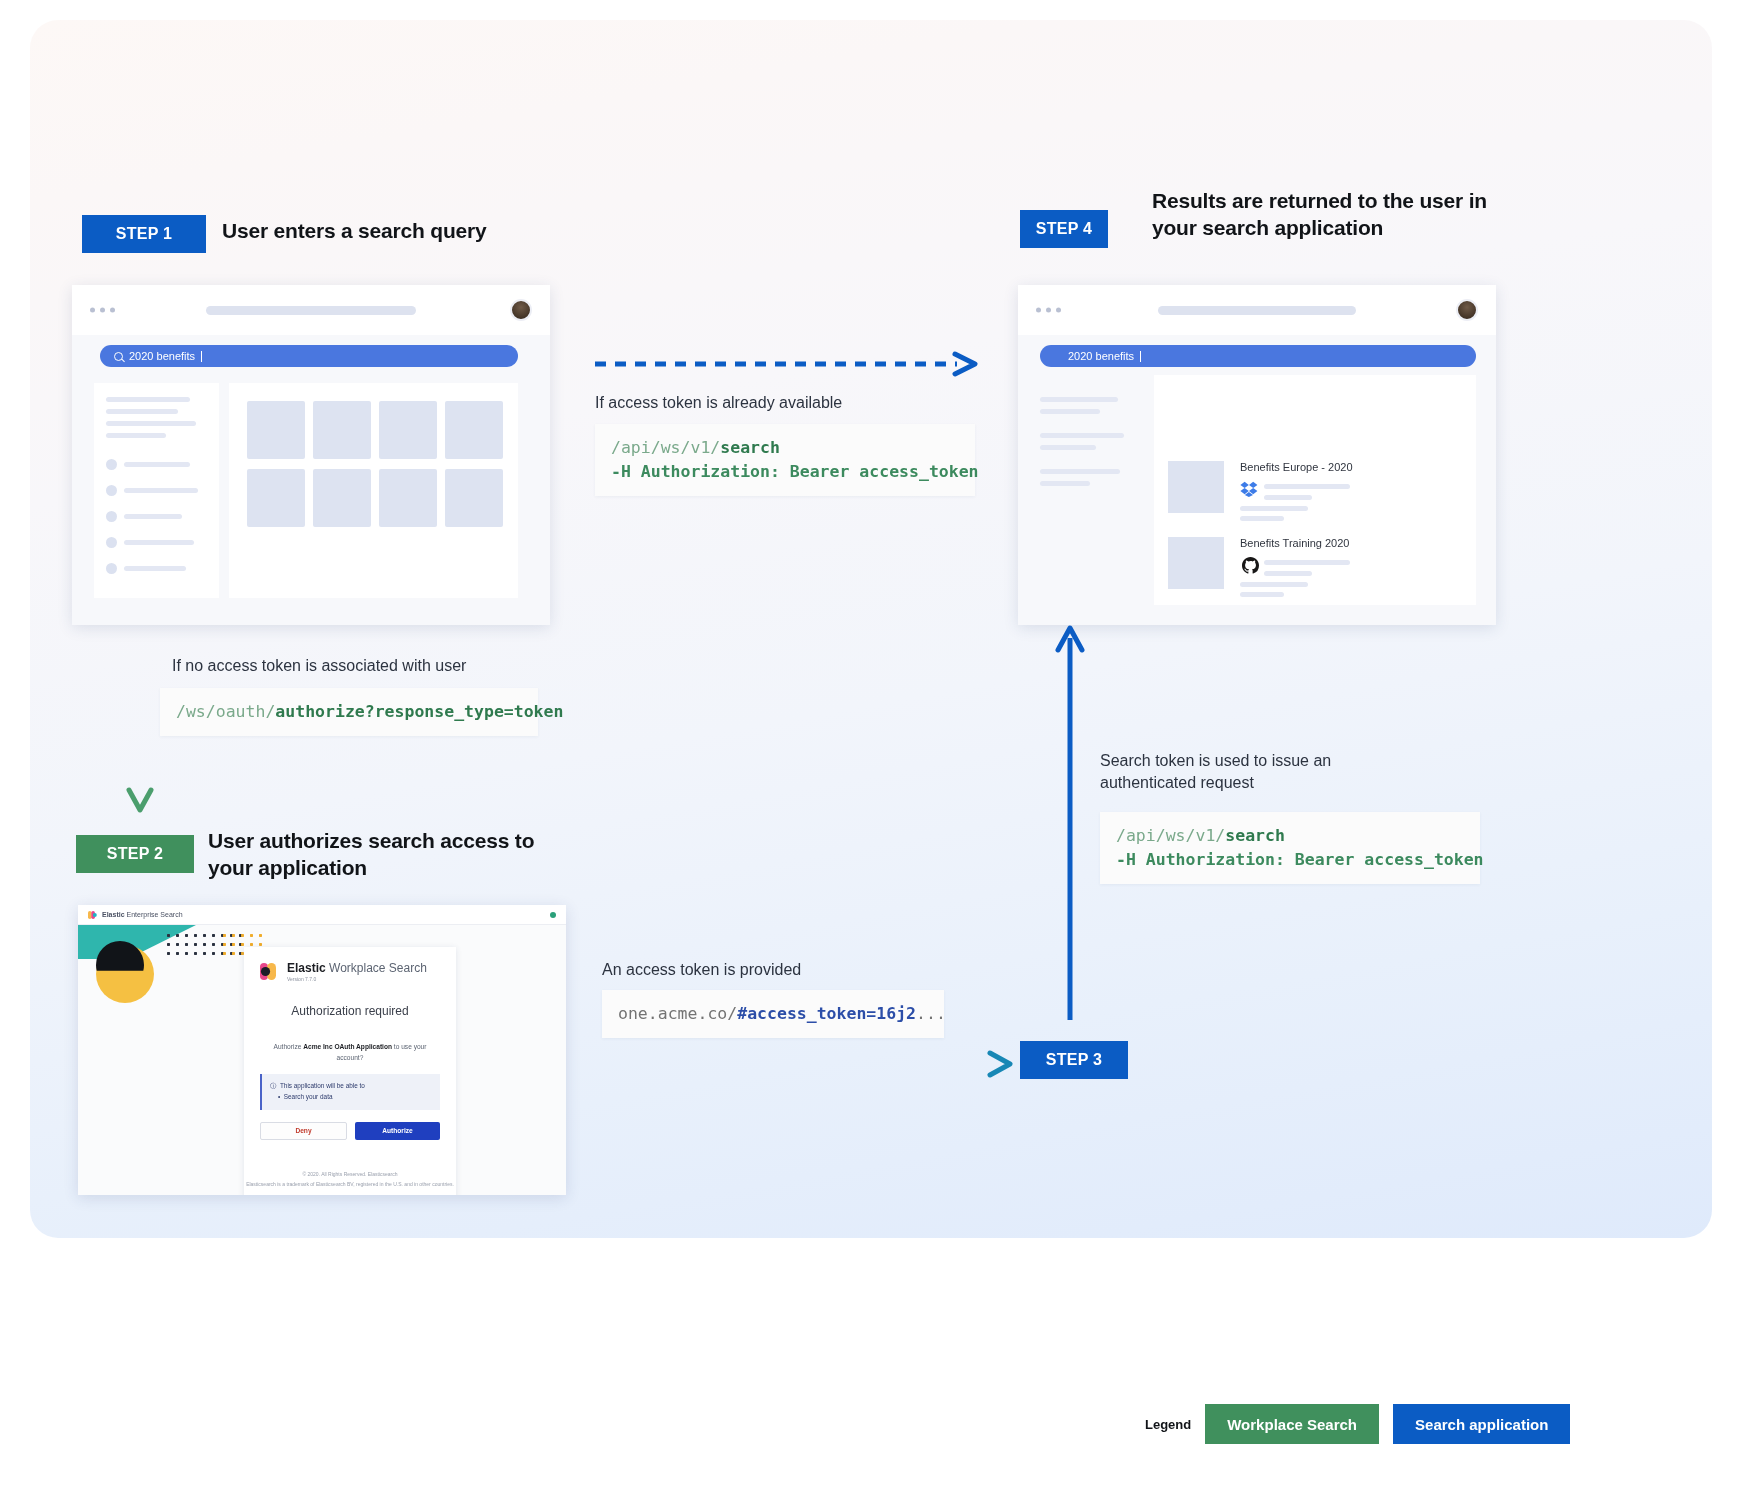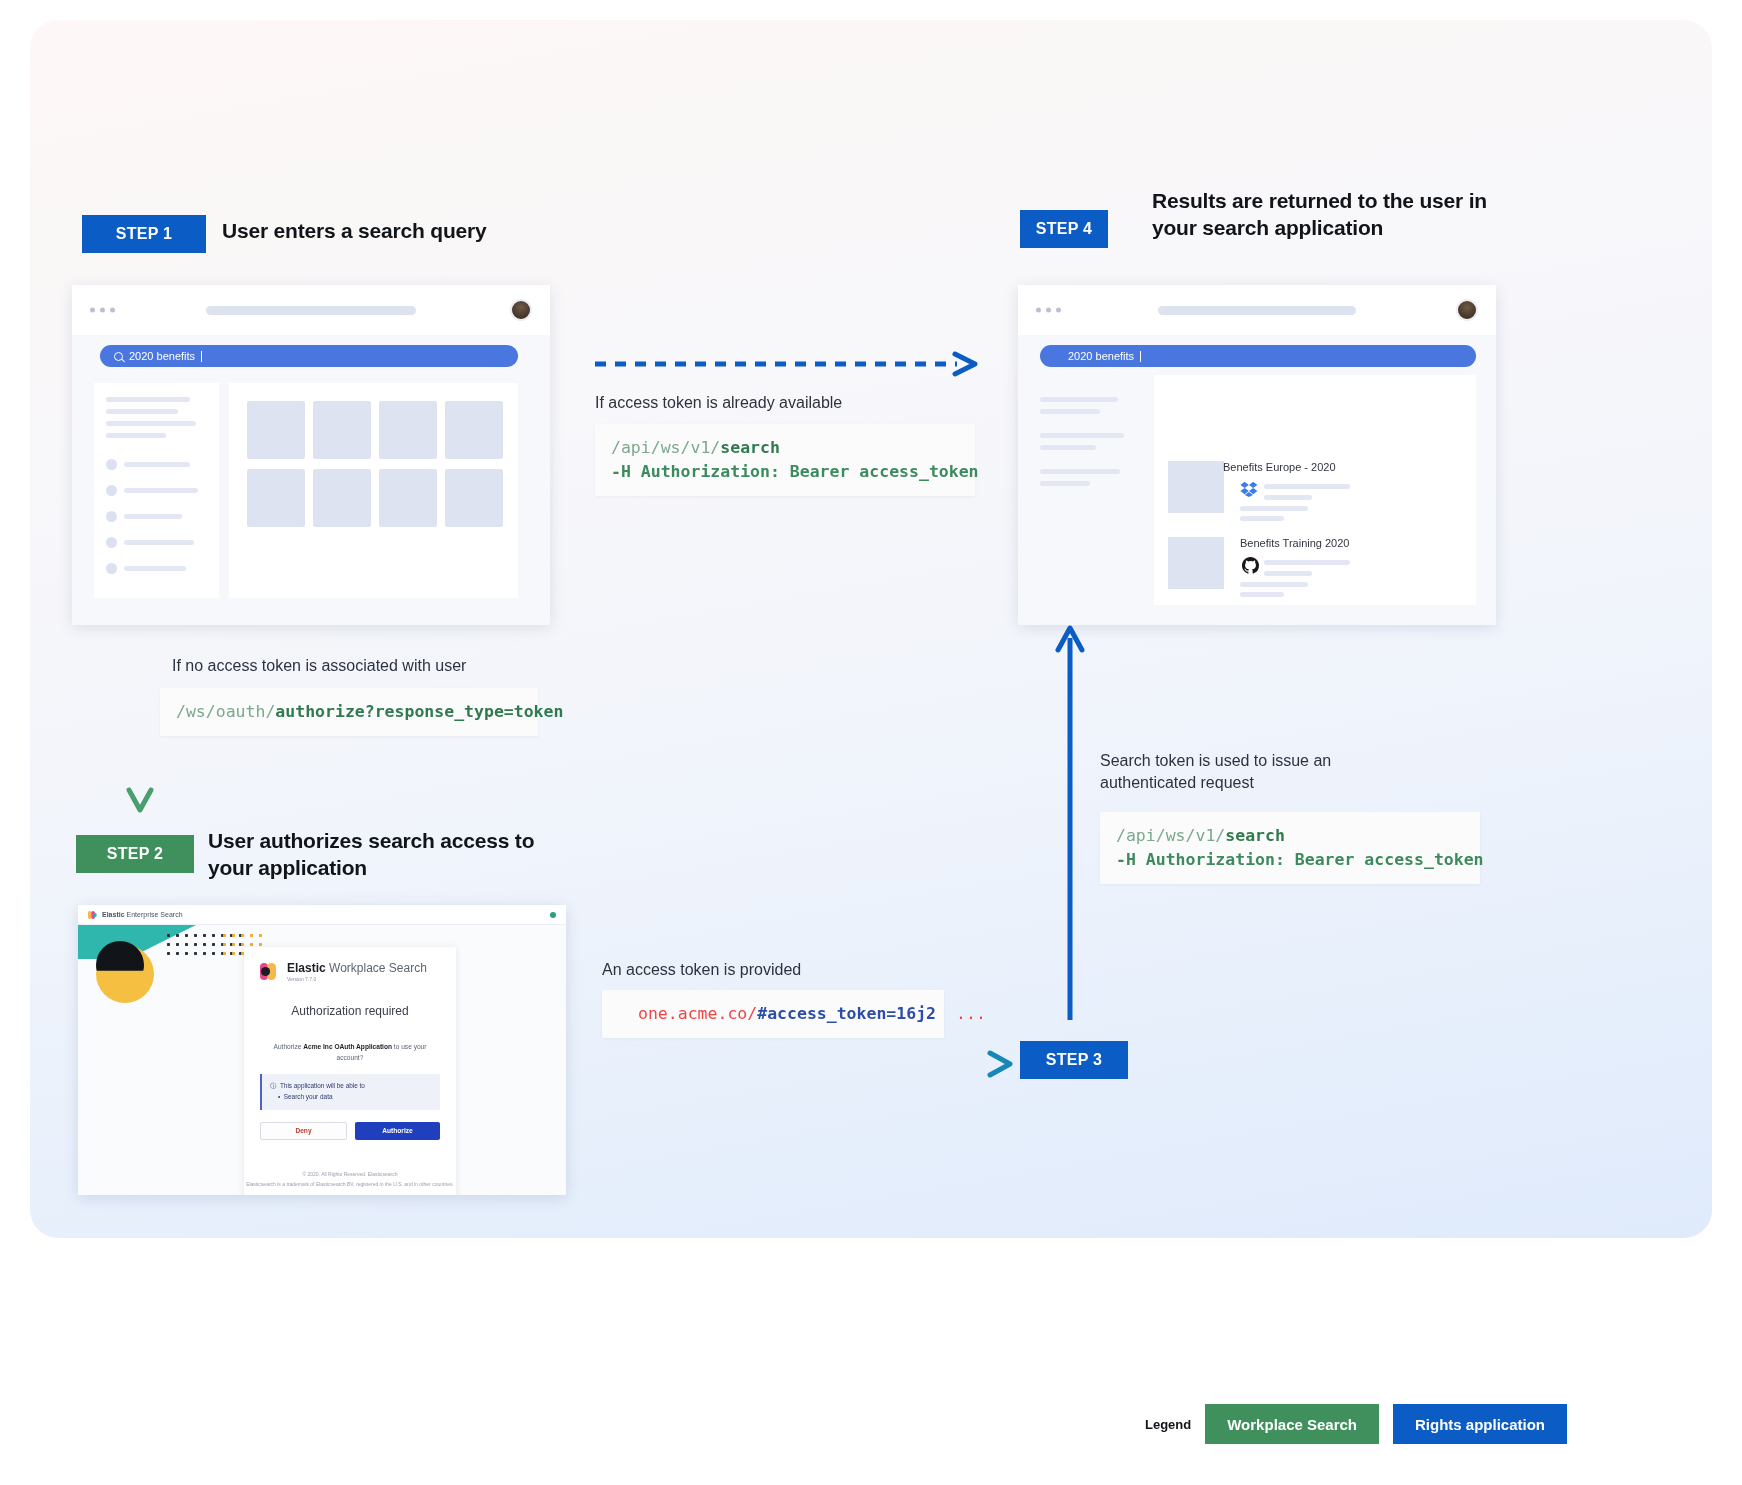--- a/index.html
+++ b/index.html
@@ -114,21 +114,21 @@
     background: #fbfbfb;
     padding: 12px 16px;
     font-family: "DejaVu Sans Mono", monospace;
     font-size: 16.5px; line-height: 1.45;
     white-space: pre;
     box-shadow: 0 1px 3px rgba(40,60,110,0.06);
   }
   .c-dim   { color: #7aa98b; }
   .c-green { color: #2f7a4e; font-weight: bold; }
   .c-gtext { color: #3c8a5e; font-weight: bold; }
-  .c-bdim  { color: #ef4444; margin-left: 20px; }
+  .c-bdim  { color: #737373; }
   .c-blue  { color: #2c4ea8; font-weight: bold; }
 
   
   #authwin {
     position: absolute;
     left: 86px; top: 1022px;
     width: 544px; height: 328px;
     background: #fafbfc;
     box-shadow: 0 3px 14px rgba(40,60,110,0.14);
     overflow: hidden;
@@ -279,21 +279,21 @@
         <div class="sk" style="left:0px; top:62px; width:56px; height:5px;"></div>
         <div class="sk" style="left:0px; top:86px; width:80px; height:5px;"></div>
         <div class="sk" style="left:0px; top:98px; width:50px; height:5px;"></div>
       </div>
 
       <div style="position:absolute; left:136px; top:40px; width:322px; height:230px; background:#ffffff;">
 
 
         <div class="resrow" style="left:0; top:76px; width:322px; height:70px;">
           <div class="resthumb" style="left:14px; top:10px; width:56px; height:52px;"></div>
-          <div class="restitle" style="left:69px; top:10px;">Benefits Europe - 2020</div>
+          <div class="restitle" style="left:86px; top:10px;">Benefits Europe - 2020</div>
           <div style="position:absolute; left:86px; top:30px; width:18px; height:16px;">
             <svg width="18" height="16" viewBox="0 0 18 16">
               <path d="M4.6 0.8 L0.4 3.9 L4.6 7 L8.8 3.9 Z" fill="#3d7ce8"></path>
               <path d="M13.2 0.8 L9 3.9 L13.2 7 L17.4 3.9 Z" fill="#3d7ce8"></path>
               <path d="M0.4 10.1 L4.6 7 L8.8 10.1 L4.6 13.2 Z" fill="#3d7ce8"></path>
               <path d="M13.2 7 L17.4 10.1 L13.2 13.2 L9 10.1 Z" fill="#3d7ce8"></path>
               <path d="M4.8 14.1 L8.9 11.1 L13 14.1 L8.9 16 Z" fill="#3d7ce8"></path>
             </svg>
           </div>
           <div class="sk" style="left:110px; top:33px; width:86px; height:5px;"></div>
@@ -436,14 +436,14 @@
   <div class="annot" style="left:1070px; top:730px; width:290px;">Search token is used to issue an authenticated request</div>
 
   <div class="codebox" style="left:1070px; top:792px; width:380px;"><span class="c-dim">/api/ws/v1/</span><span class="c-green">search</span>
 <span class="c-gtext">-H Authorization: Bearer access_token</span></div>
 
 </div>
 
 <div id="legend">
   <span class="lg-label">Legend</span>
   <div class="lg-chip lg-green">Workplace Search</div>
-  <div class="lg-chip lg-blue">Rights application</div>
+  <div class="lg-chip lg-blue">Search application</div>
 </div>
 
 </body></html>

